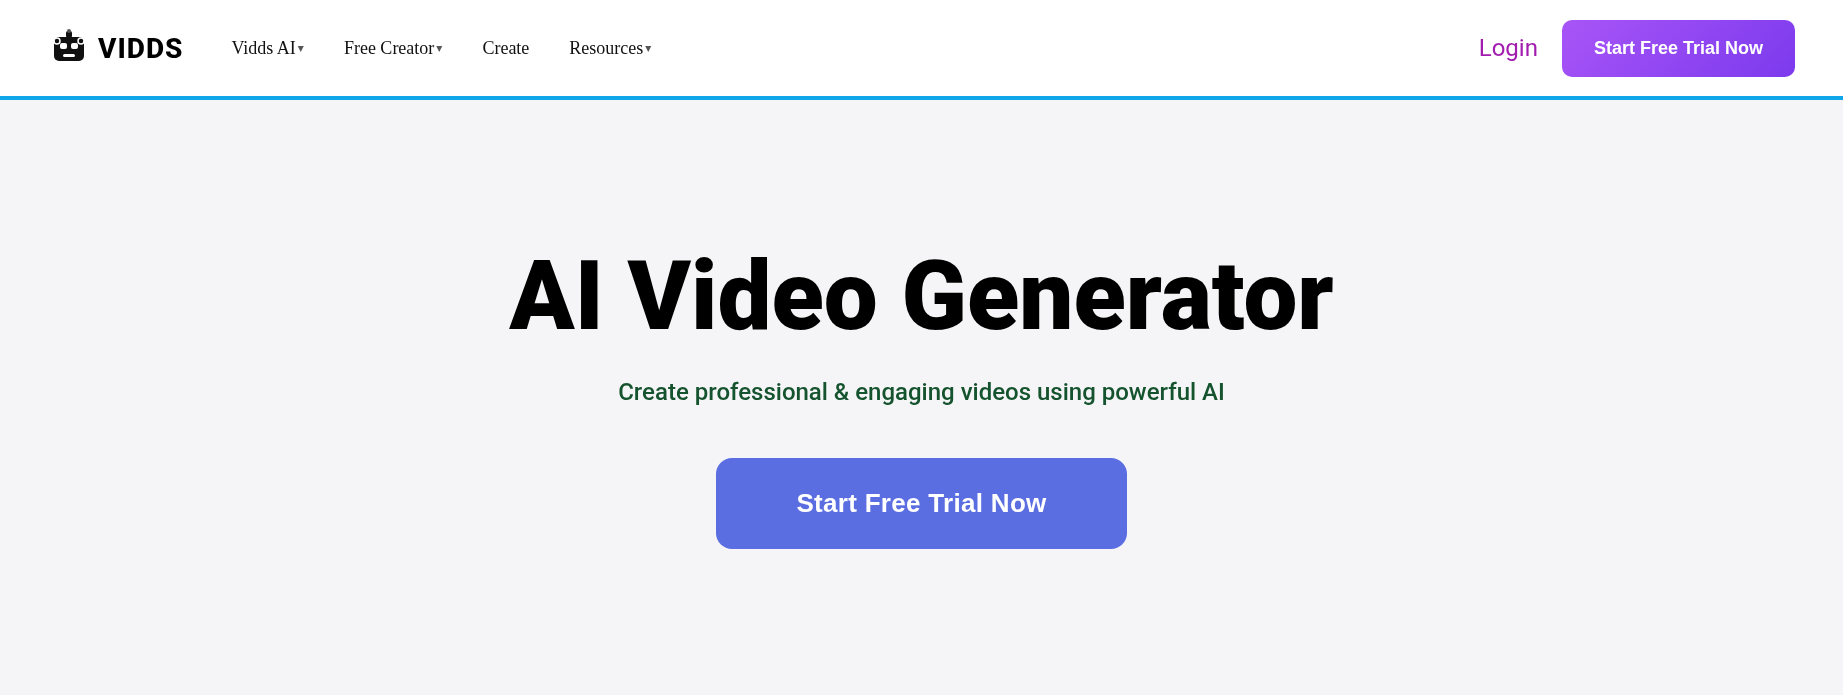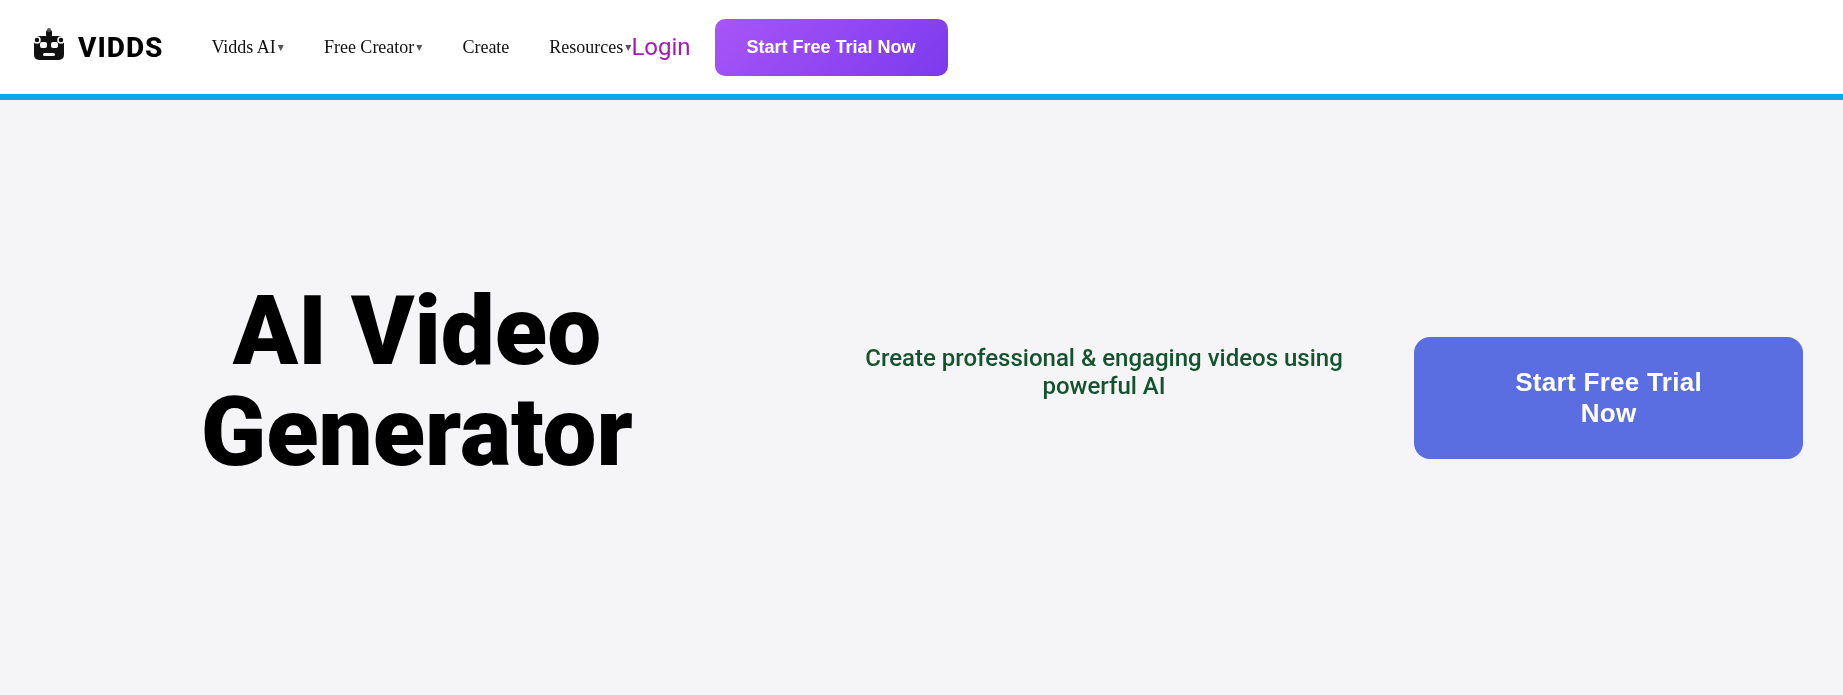--- a/index.html
+++ b/index.html
@@ -13,25 +13,25 @@
       background: #fff;
       width: 1843px;
       height: 695px;
       overflow: hidden;
     }
 
     
     .navbar {
       display: flex;
       align-items: center;
-      justify-content: flex-start;
-      padding: 0 28px;
+      justify-content: space-between;
+      padding: 0 48px;
       height: 100px;
       background: #fff;
-      border-bottom: 6px solid #0ea5e9;
+      border-bottom: 4px solid #0ea5e9;
     }
 
     .navbar-left {
       display: flex;
       align-items: center;
       gap: 48px;
     }
 
     .logo {
       display: flex;
@@ -98,27 +98,26 @@
       font-size: 18px;
       font-weight: 600;
       cursor: pointer;
       white-space: nowrap;
     }
 
     
     .hero {
       background: #f5f5f7;
       display: flex;
-      flex-direction: row;
+      flex-direction: column;
       align-items: center;
       justify-content: center;
       height: calc(695px - 100px);
       text-align: center;
       padding: 0 40px;
-      gap: 33px;
     }
 
     .hero-title {
       font-size: 96px;
       font-weight: 900;
       color: #000;
       line-height: 1.05;
       margin-bottom: 32px;
     }
 

